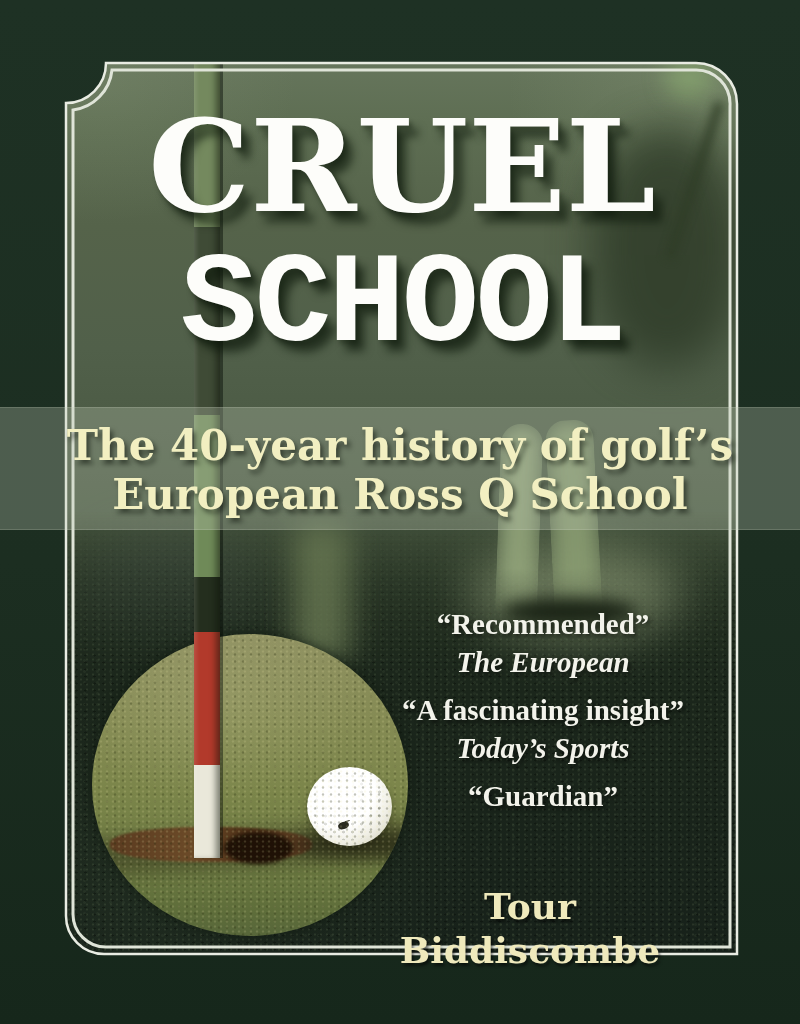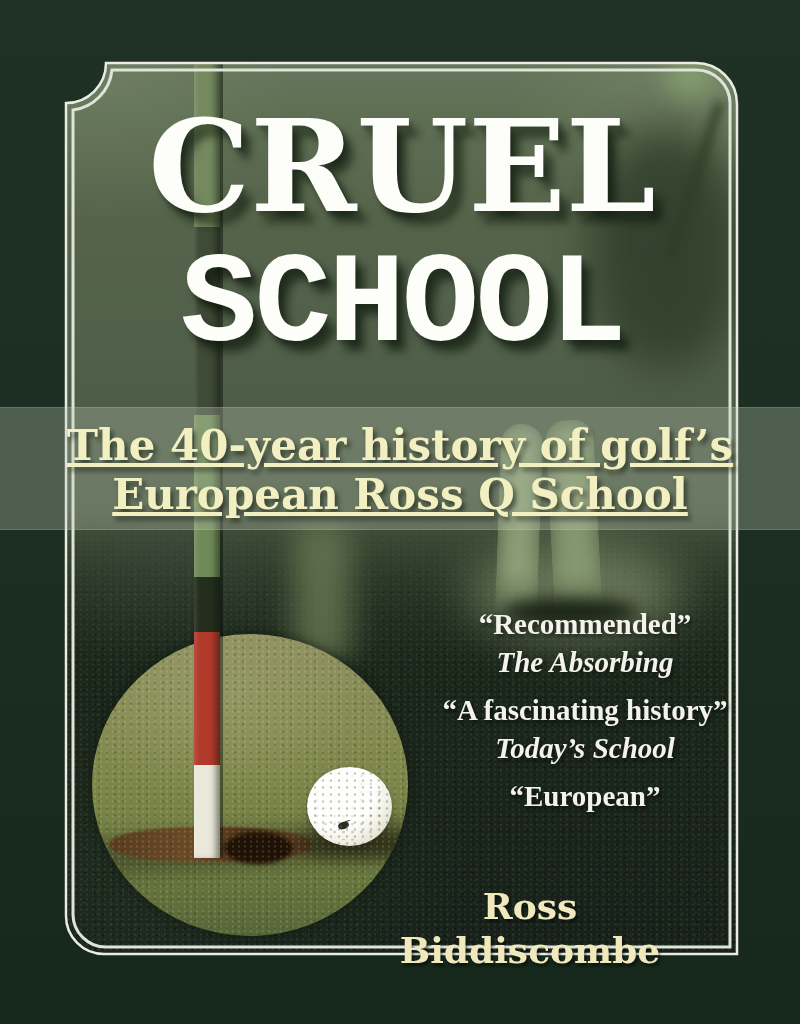--- a/index.html
+++ b/index.html
@@ -110,24 +110,23 @@
     position:absolute;left:66px;top:97px;width:672px;text-align:center;
     font-weight:bold;font-size:128px;line-height:139px;letter-spacing:0;
     color:#fdfdfa;
     text-shadow:9px 11px 9px rgba(12,22,10,0.62), 3px 4px 4px rgba(12,22,10,0.35);
   }
   .title .t2{letter-spacing:-3px;font-family:Liberation Mono, monospace;}
   .subtitle{
     position:absolute;left:0;top:421px;width:800px;text-align:center;
     font-weight:bold;font-size:42px;line-height:49px;color:#f2efc1;
     text-shadow:3px 4px 5px rgba(10,15,8,0.55);
-    text-decoration:underline;
   }
   .quotes{
-    position:absolute;left:440px;top:605px;width:290px;text-align:center;
+    position:absolute;left:398px;top:605px;width:290px;text-align:center;
     font-family:"Liberation Serif", serif;font-weight:600;
     font-size:29px;line-height:38px;color:#f3f3eb;
     text-shadow:2px 3px 4px rgba(0,0,0,0.5);
   }
   .quote-block{margin-bottom:10px;height:76px;}
   .quote-source{font-style:italic;}
   .author{
     position:absolute;left:380px;top:884px;width:300px;text-align:center;
     font-weight:bold;font-size:36px;line-height:44px;color:#efe9bc;
     text-shadow:2px 3px 3px rgba(0,0,0,0.5);
@@ -180,26 +179,26 @@
   </div>
 
   <div class="subtitle">
     <div>The 40-year history of golf’s</div>
     <div>European Ross Q School</div>
   </div>
 
   <div class="quotes">
     <div class="quote-block">
       <div>“Recommended”</div>
-      <div class="quote-source">The Absorbing</div>
+      <div class="quote-source">The European</div>
     </div>
     <div class="quote-block">
-      <div>“A fascinating history”</div>
-      <div class="quote-source">Today’s School</div>
+      <div>“A fascinating insight”</div>
+      <div class="quote-source">Today’s Sports</div>
     </div>
     <div class="quote-block">
-      <div>“European”</div>
-    </div>
-  </div>
-
-  <div class="author">Ross Biddiscombe</div>
+      <div>“Guardian”</div>
+    </div>
+  </div>
+
+  <div class="author">Tour Biddiscombe</div>
 
 </div>
 
 </body></html>

